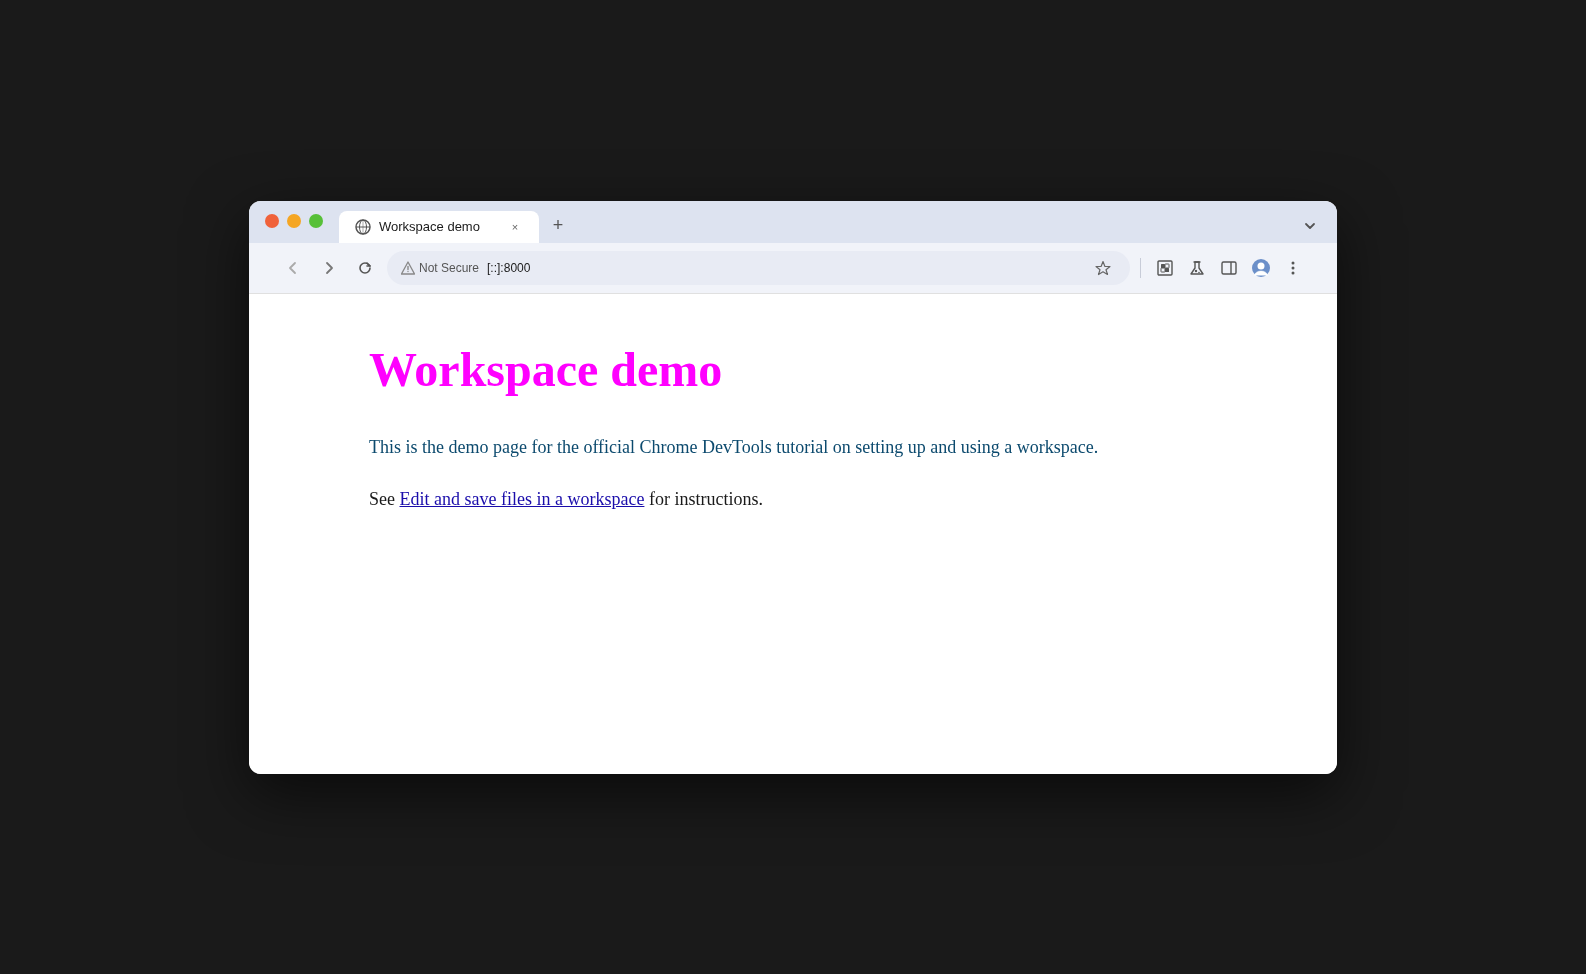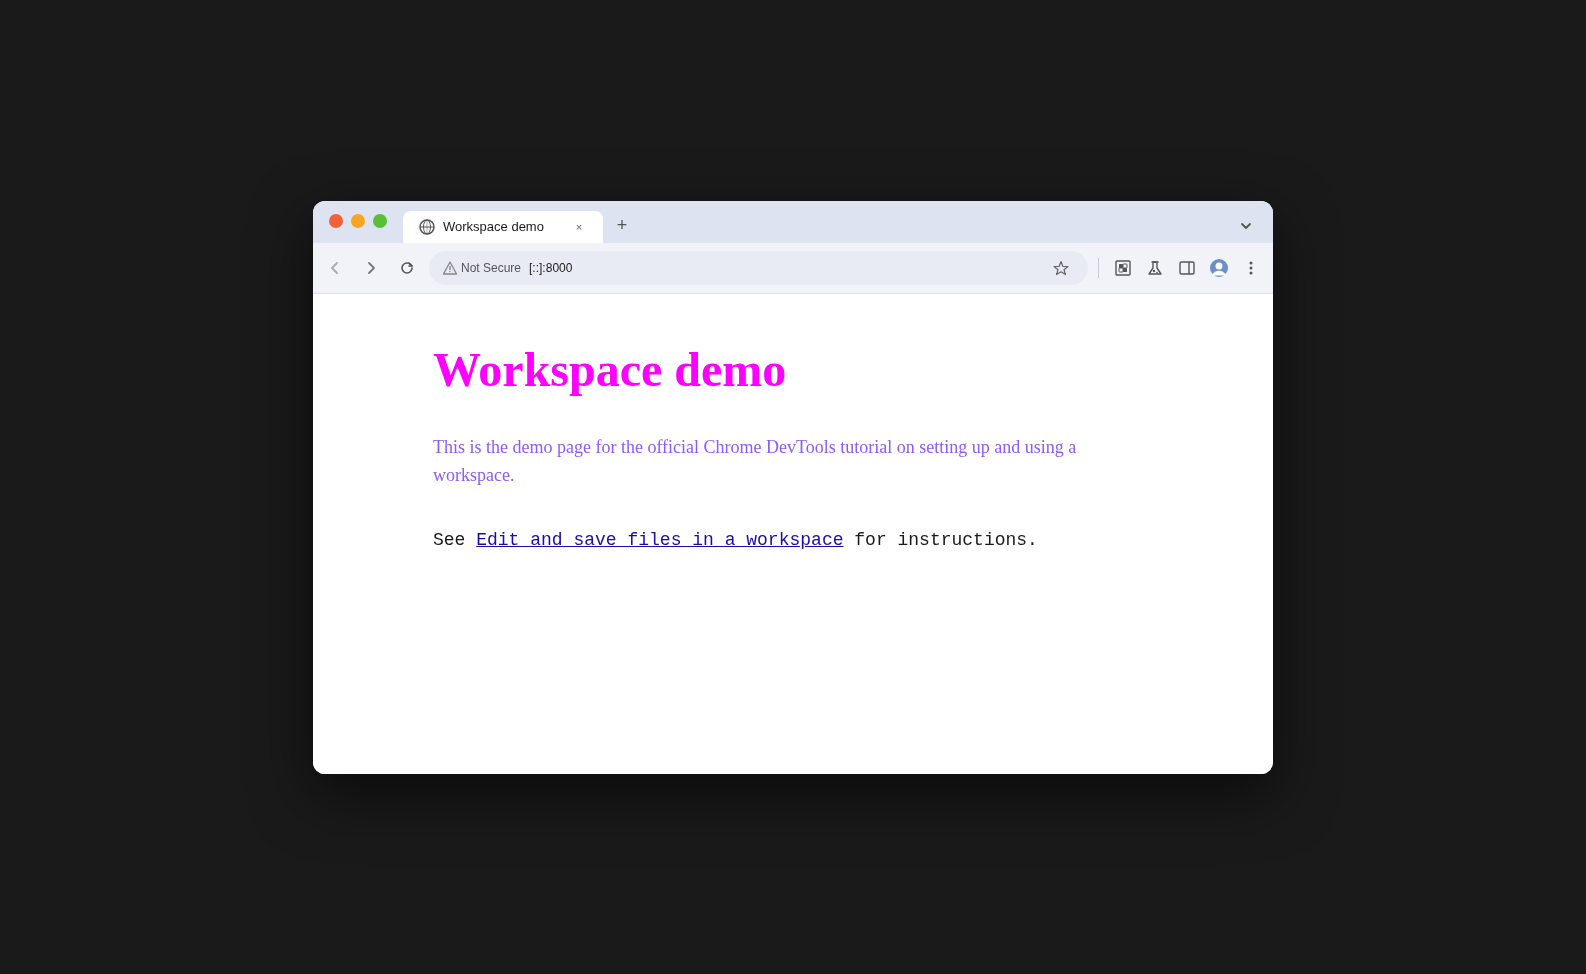--- a/index.html
+++ b/index.html
@@ -7,21 +7,21 @@
     body {
       background: #1a1a1a;
       display: flex;
       align-items: center;
       justify-content: center;
       min-height: 100vh;
       font-family: -apple-system, BlinkMacSystemFont, 'Segoe UI', sans-serif;
     }
 
     .browser-window {
-      width: 960px;
+      width: 1088px;
       border-radius: 12px;
       overflow: hidden;
       box-shadow: 0 20px 60px rgba(0,0,0,0.6);
       background: #fff;
     }
 
     
     .title-bar {
       background: #dde3f0;
       padding: 0;
@@ -124,21 +124,21 @@
       border-radius: 50%;
       align-self: center;
       margin-bottom: 2px;
     }
 
     
     .nav-bar {
       background: #f1f3f9;
       display: flex;
       align-items: center;
-      padding: 8px 8px;
+      padding: 8px 30px;
       gap: 8px;
       border-bottom: 1px solid #e0e0e0;
     }
 
     .nav-btn {
       width: 28px;
       height: 28px;
       display: flex;
       align-items: center;
       justify-content: center;
@@ -220,31 +220,31 @@
     .page-heading {
       font-size: 48px;
       font-weight: bold;
       color: #ff00ff;
       margin-bottom: 36px;
       font-family: 'Times New Roman', Times, serif;
     }
 
     .page-desc {
       font-size: 18px;
-      color: #8b5cf6;
+      color: #0c4a6e;
       line-height: 1.6;
-      margin-bottom: 36px;
+      margin-bottom: 24px;
       font-family: 'Times New Roman', Times, serif;
     }
 
     .page-link-line {
       font-size: 18px;
       color: #1a1a1a;
       line-height: 1.6;
-      font-family: Liberation Mono, monospace;
+      font-family: Liberation Serif, serif;
     }
 
     .page-link-line a {
       color: #1a0dab;
       text-decoration: underline;
     }
 
     
     svg {
       display: block;

